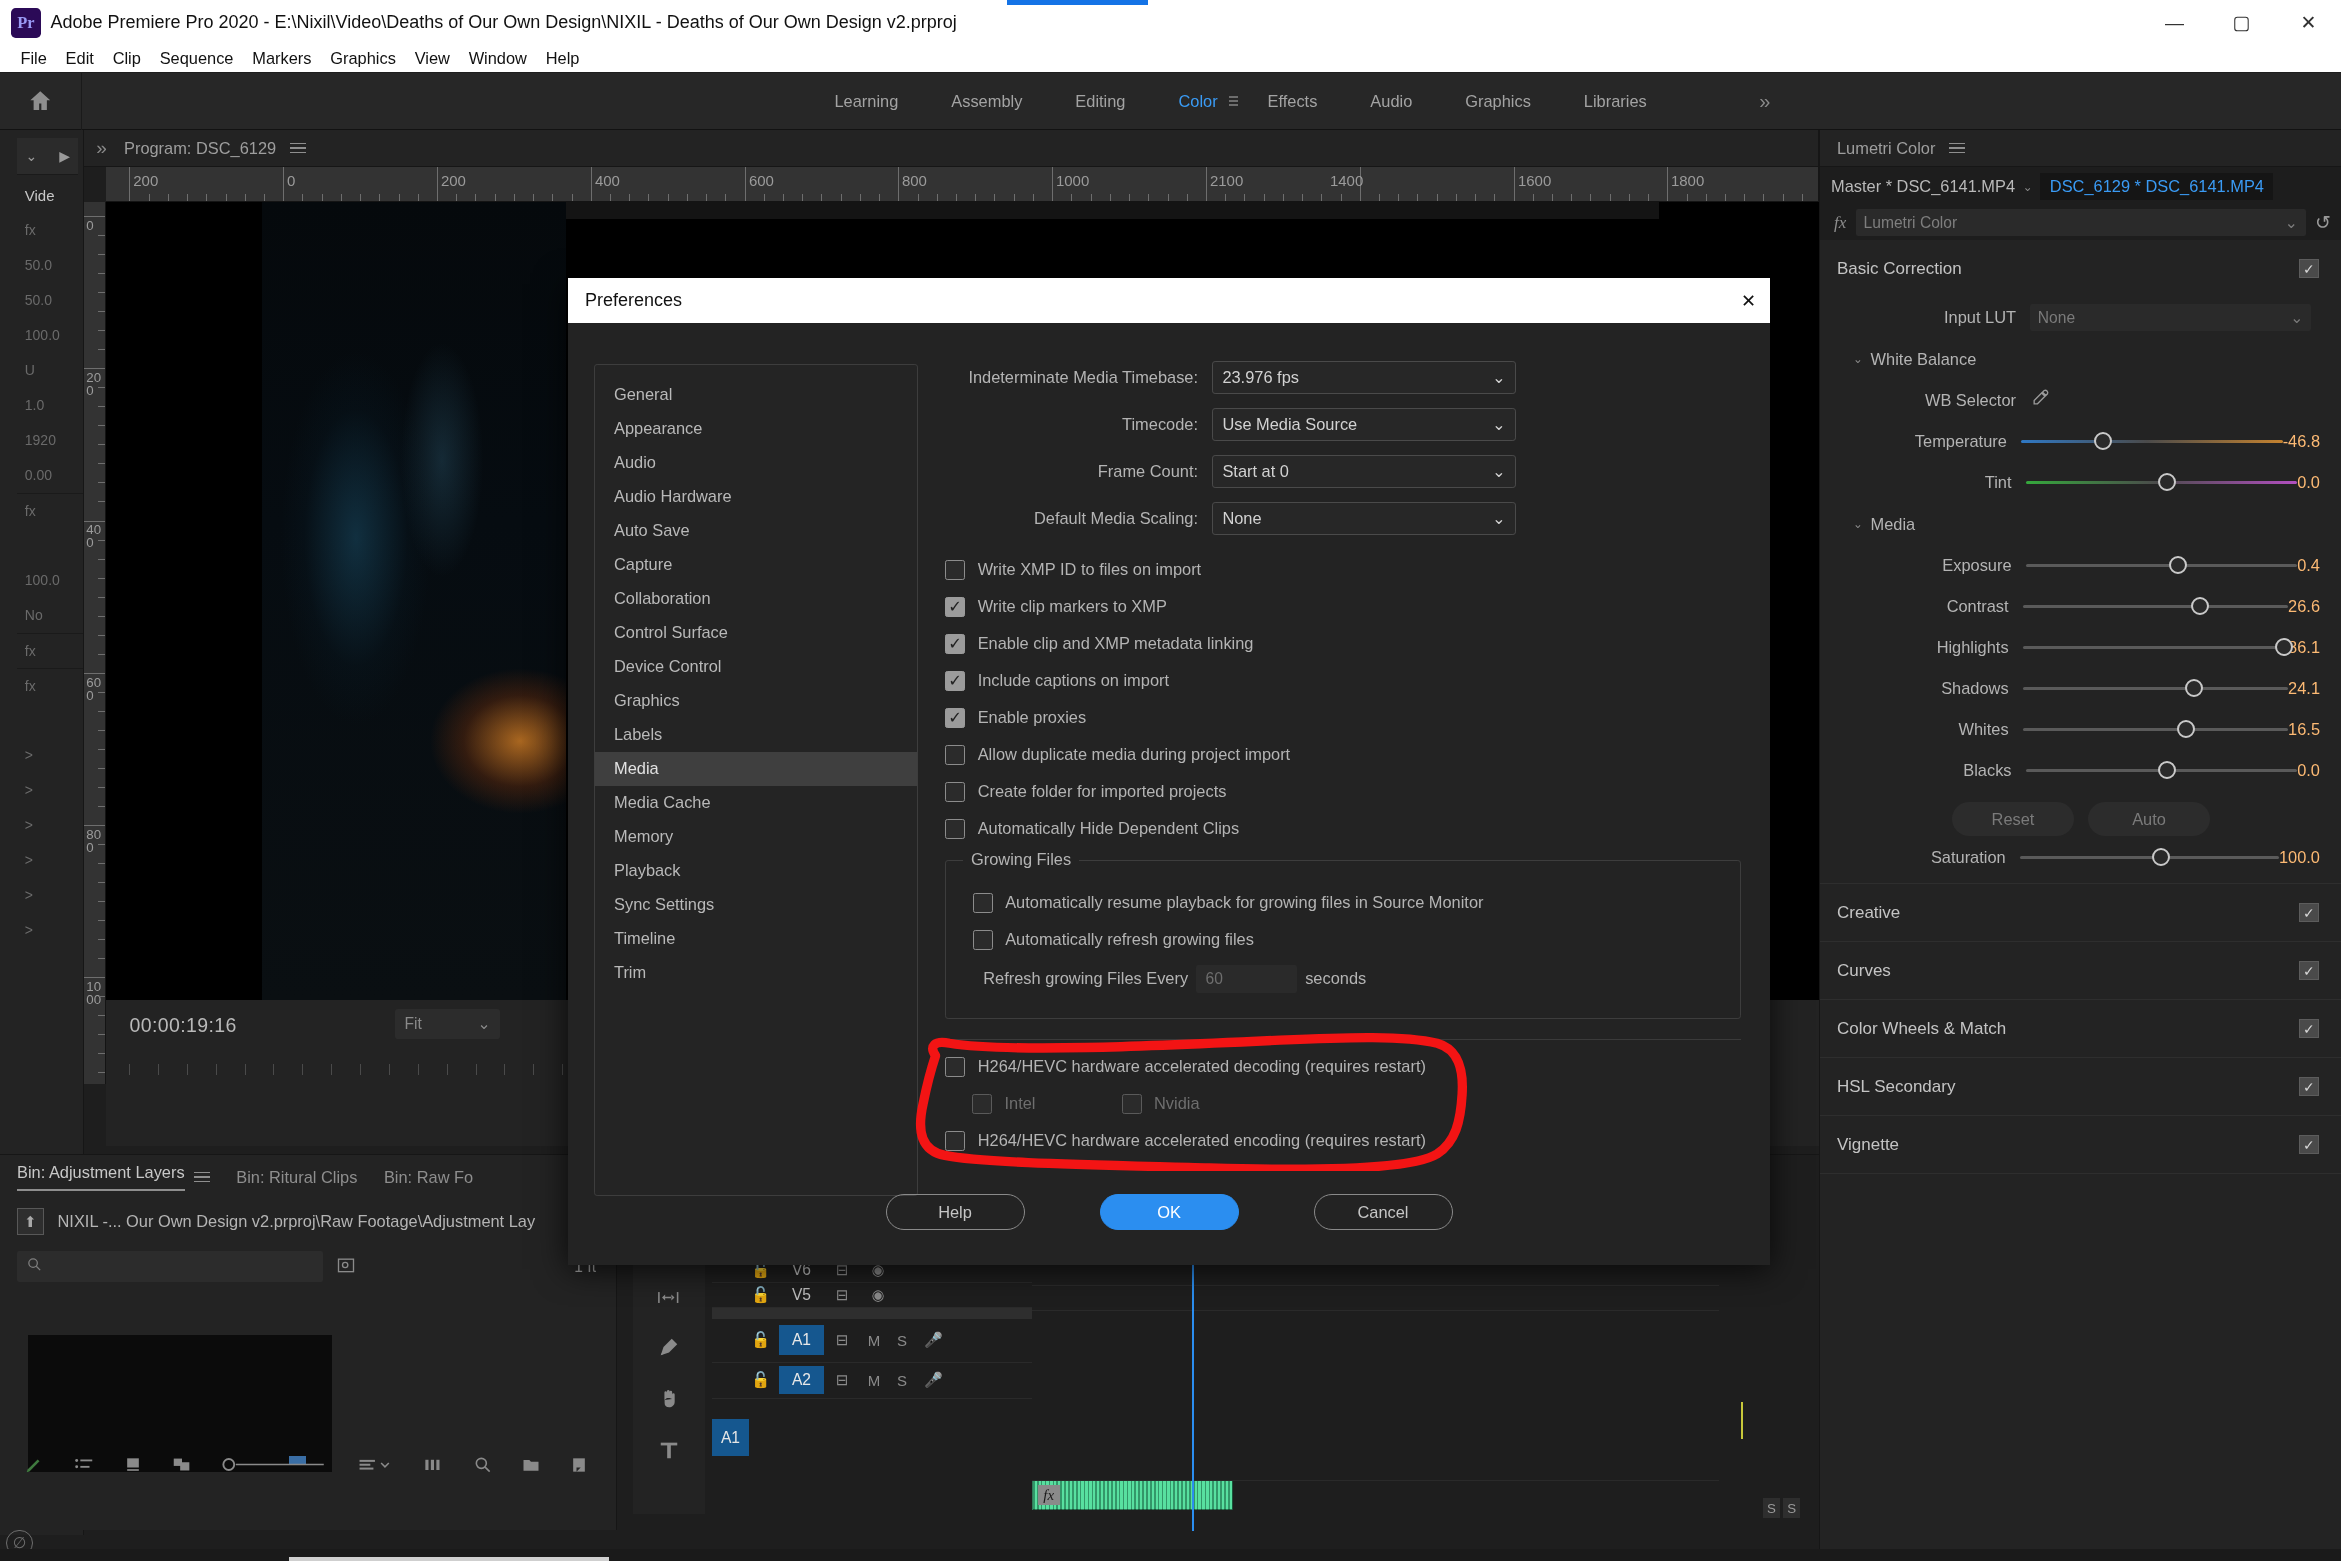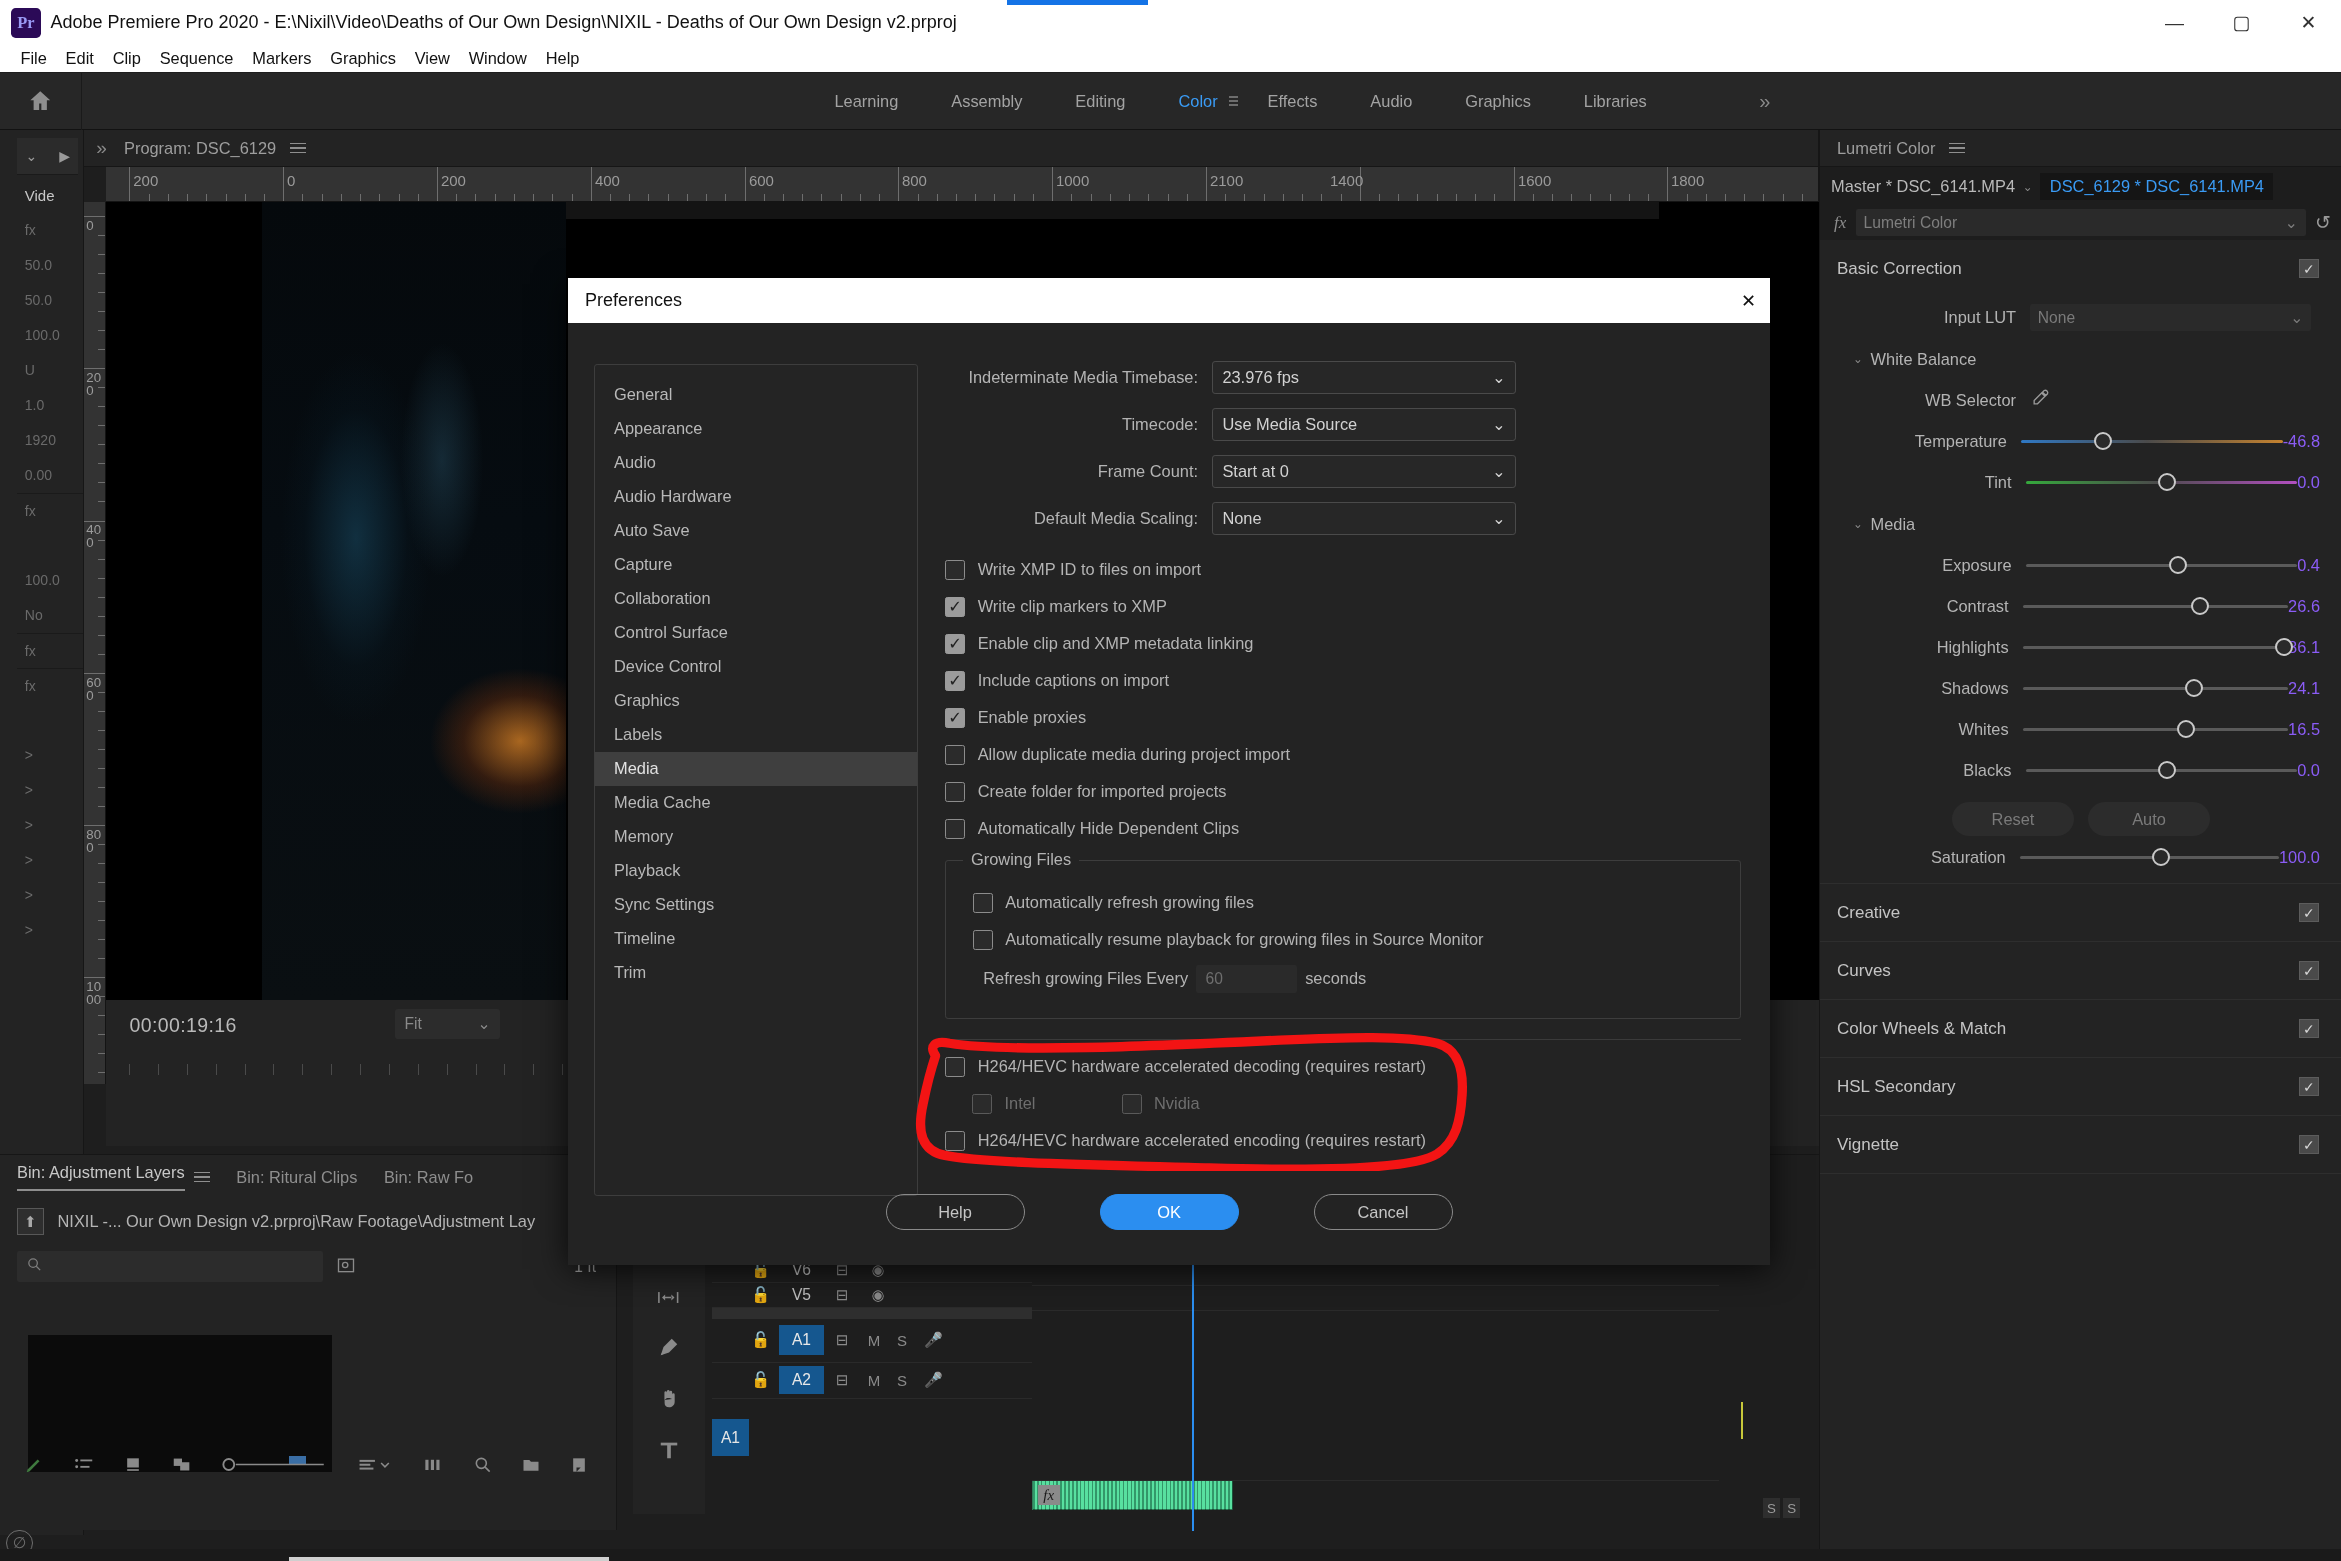--- a/index.html
+++ b/index.html
@@ -151,21 +151,21 @@
   .cbx-sm{ width:19.5px; height:19.5px; background:#4a4a4a; border:0.8px solid #5c5c5c;
            color:#d8d8d8; font-size:14px; display:flex; align-items:center; justify-content:center; }
 
   .lum-row{ display:flex; align-items:center; height:41px; padding-left:17px;margin-left:45px; }
   .lum-label{ width:148px; text-align:right; padding-right:14px; font-size:16.4px; color:#b4b4b4; }
   .slider{ position:relative; width:281px; height:3.1px; background:#5a5a5a; border-radius:1.6px; }
   .slider.temp{ background:linear-gradient(90deg,#2f78c4 0%, #4b4b4b 48%, #c4822f 100%); }
   .slider.tint{ background:linear-gradient(90deg,#35a83c 0%, #4b4b4b 48%, #b24fc0 100%); }
   .knob{ position:absolute; top:-7.8px; width:18px; height:18px; border-radius:50%;
          border:2.3px solid #c9c9c9; background:#2a2a2a; }
-  .lum-val{ flex:1; text-align:right; padding-right:22px; font-size:16.4px; color:#8b5cf6; }
+  .lum-val{ flex:1; text-align:right; padding-right:22px; font-size:16.4px; color:#fdba74; }
   .lut-sel{ width:281px; height:26.5px; background:#2a2a2a; border-radius:2.3px; color:#7a7a7a;
             font-size:15.6px; display:flex; align-items:center; justify-content:space-between;
             padding:0 7.8px; }
   .eyedrop{ font-size:19px; color:#9a9a9a; }
   .btn-pair{ display:flex; gap:14px; justify-content:center; padding:11px 0 6.2px 0; }
   .pill{ width:122px; height:34px; border-radius:17px; background:#2c2c2c; color:#7a7a7a;
          font-size:16.4px; display:flex; align-items:center; justify-content:center; }
 
   
   .binpanel{
@@ -1044,25 +1044,25 @@
         </div>
         <div class="cb-row">
           <span class="cbx"></span>
           <span class="cb-lbl">Automatically Hide Dependent Clips</span>
         </div>
 
         <div class="group">
           <div class="group-title">Growing Files</div>
           <div class="cb-row" style="padding-left:26.5px">
             <span class="cbx"></span>
-            <span class="cb-lbl">Automatically refresh growing files</span>
+            <span class="cb-lbl">Automatically resume playback for growing files in Source Monitor</span>
           </div>
           <div class="cb-row" style="padding-left:26.5px">
             <span class="cbx"></span>
-            <span class="cb-lbl">Automatically resume playback for growing files in Source Monitor</span>
+            <span class="cb-lbl">Automatically refresh growing files</span>
           </div>
           <div class="refresh-row">
             <span class="cb-lbl">Refresh growing Files Every</span>
             <span class="num-in">60</span>
             <span class="cb-lbl">seconds</span>
           </div>
         </div>
 
         <div class="hr-sep"></div>
 

